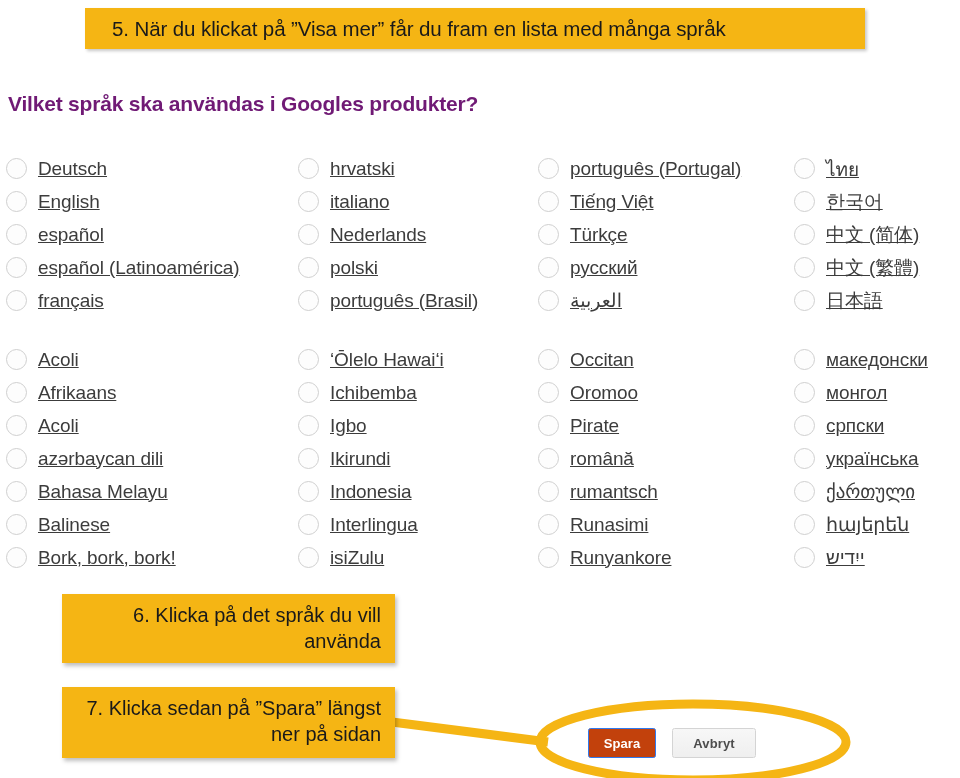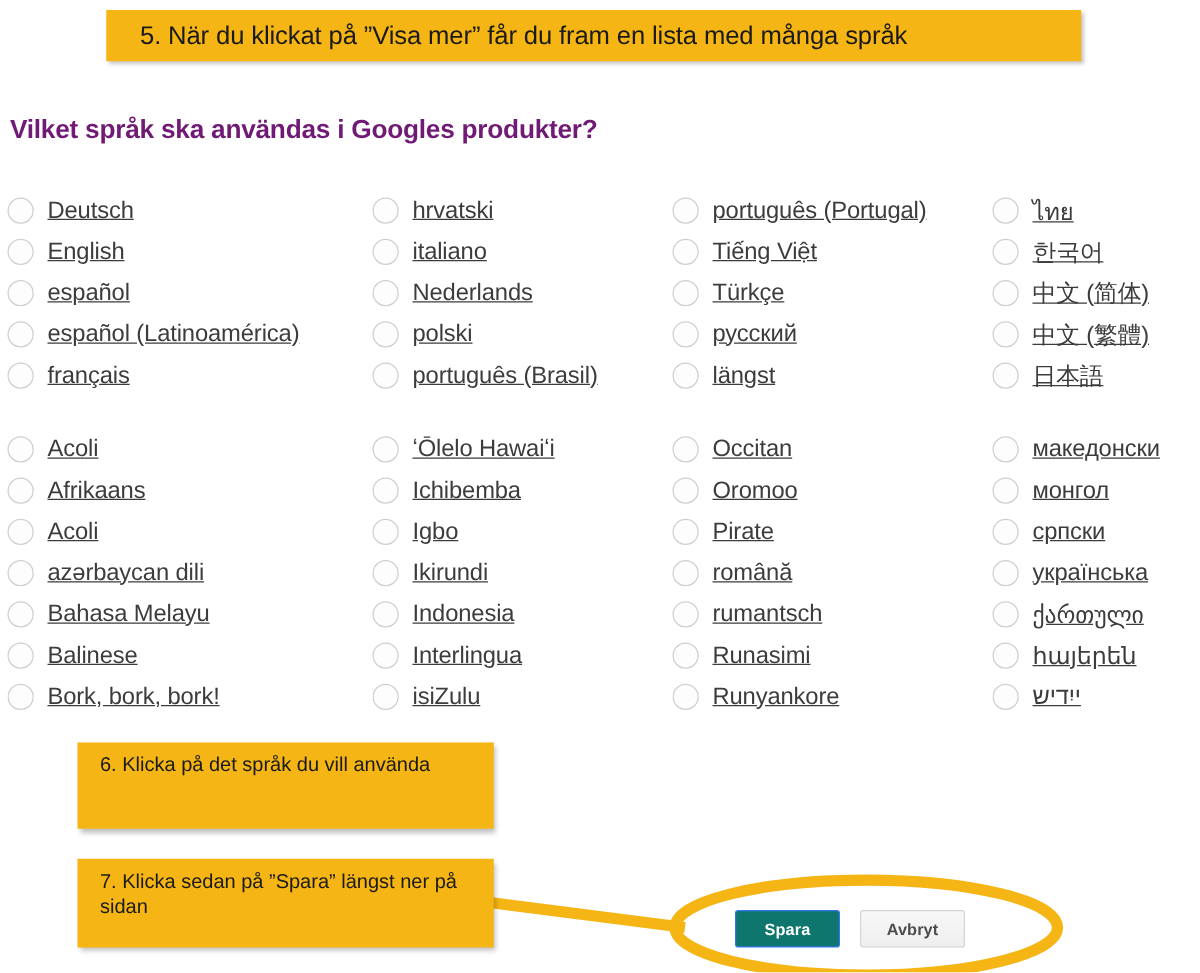--- a/index.html
+++ b/index.html
@@ -109,24 +109,25 @@
   
   .step-callout {
     position: absolute;
     background: #F5B514;
     box-shadow: 2px 3px 4px rgba(0,0,0,0.25);
     box-sizing: border-box;
     padding: 9px 14px 10px 18px;
     z-index: 4;
   }
   .step-callout .callout-text {
-    font-size: 16px;
+    font-size: 20px;
     color: #1a1a1a;
     line-height: 1.28;
     display: block;
+    text-align: right;
   }
   #step-6-callout {
     left: 62px;
     top: 594px;
     width: 333px;
     height: 69px;
   }
   #step-7-callout {
     left: 62px;
     top: 687px;
@@ -160,22 +161,22 @@
     height: 30px;
     border-radius: 2.5px;
     display: flex;
     align-items: center;
     justify-content: center;
     box-sizing: border-box;
     letter-spacing: 0.1px;
     filter: blur(0.2px);
   }
   #save-button {
-    width: 84px;
-    background: #0f766e;
+    width: 68px;
+    background: #c2410c;
     border: 1px solid #3079ED;
     color: #ffffff;
     margin-right: 16px;
   }
   #cancel-button {
     width: 84px;
     background: linear-gradient(#f7f7f7, #efefef);
     border: 1px solid #d4d4d4;
     color: #4d4d4d;
   }
@@ -246,21 +247,21 @@
       <div class="lang-row">
         <span class="radio-circle"></span>
         <span class="lang-label">Türkçe</span>
       </div>
       <div class="lang-row">
         <span class="radio-circle"></span>
         <span class="lang-label">русский</span>
       </div>
       <div class="lang-row">
         <span class="radio-circle"></span>
-        <span class="lang-label">längst</span>
+        <span class="lang-label">العربية</span>
       </div>
     </div>
     <div class="lang-column col-3">
       <div class="lang-row">
         <span class="radio-circle"></span>
         <span class="lang-label">ไทย</span>
       </div>
       <div class="lang-row">
         <span class="radio-circle"></span>
         <span class="lang-label">한국어</span>

